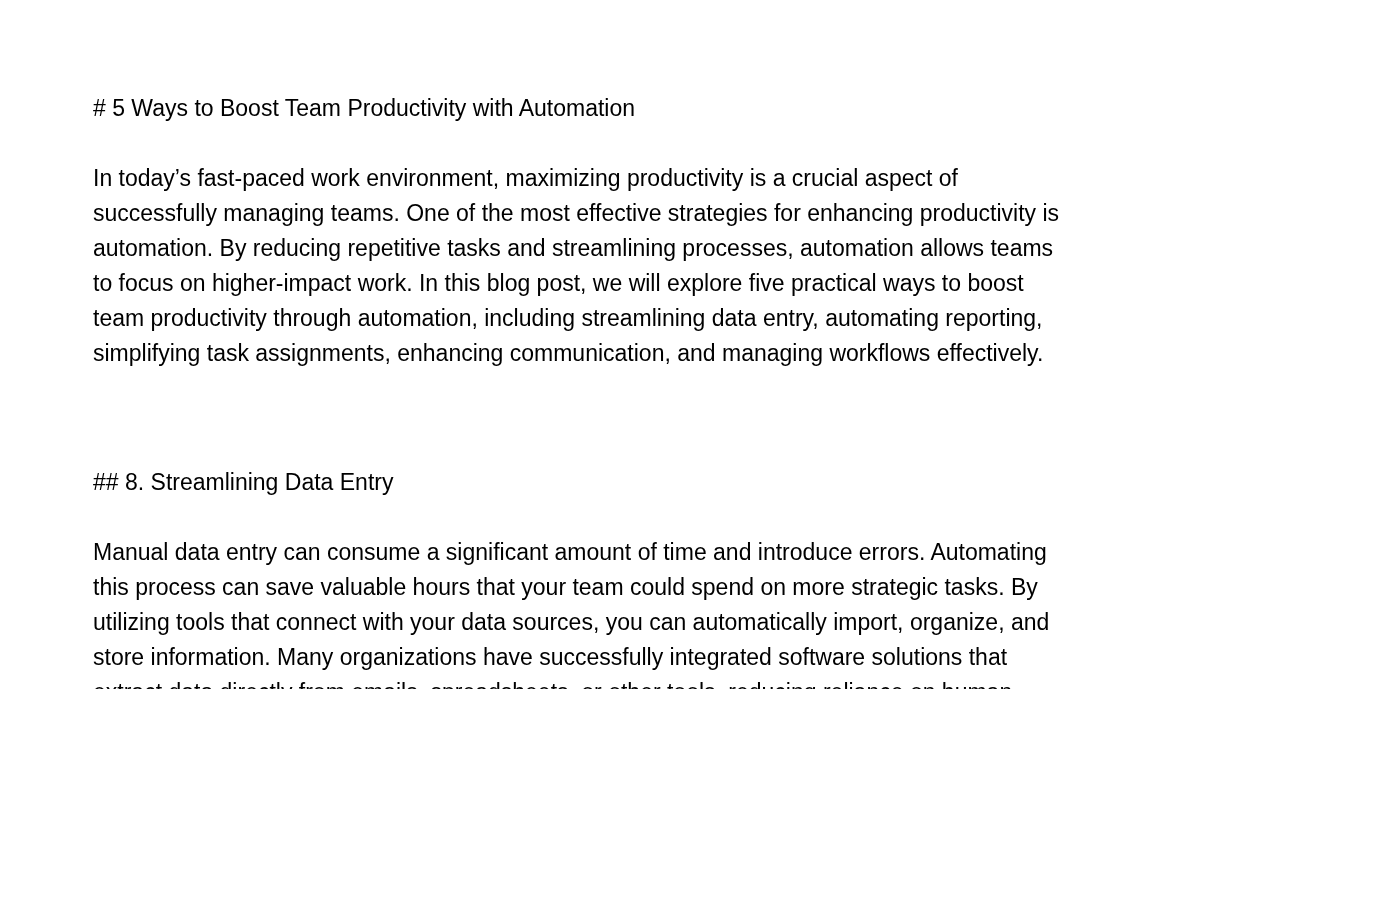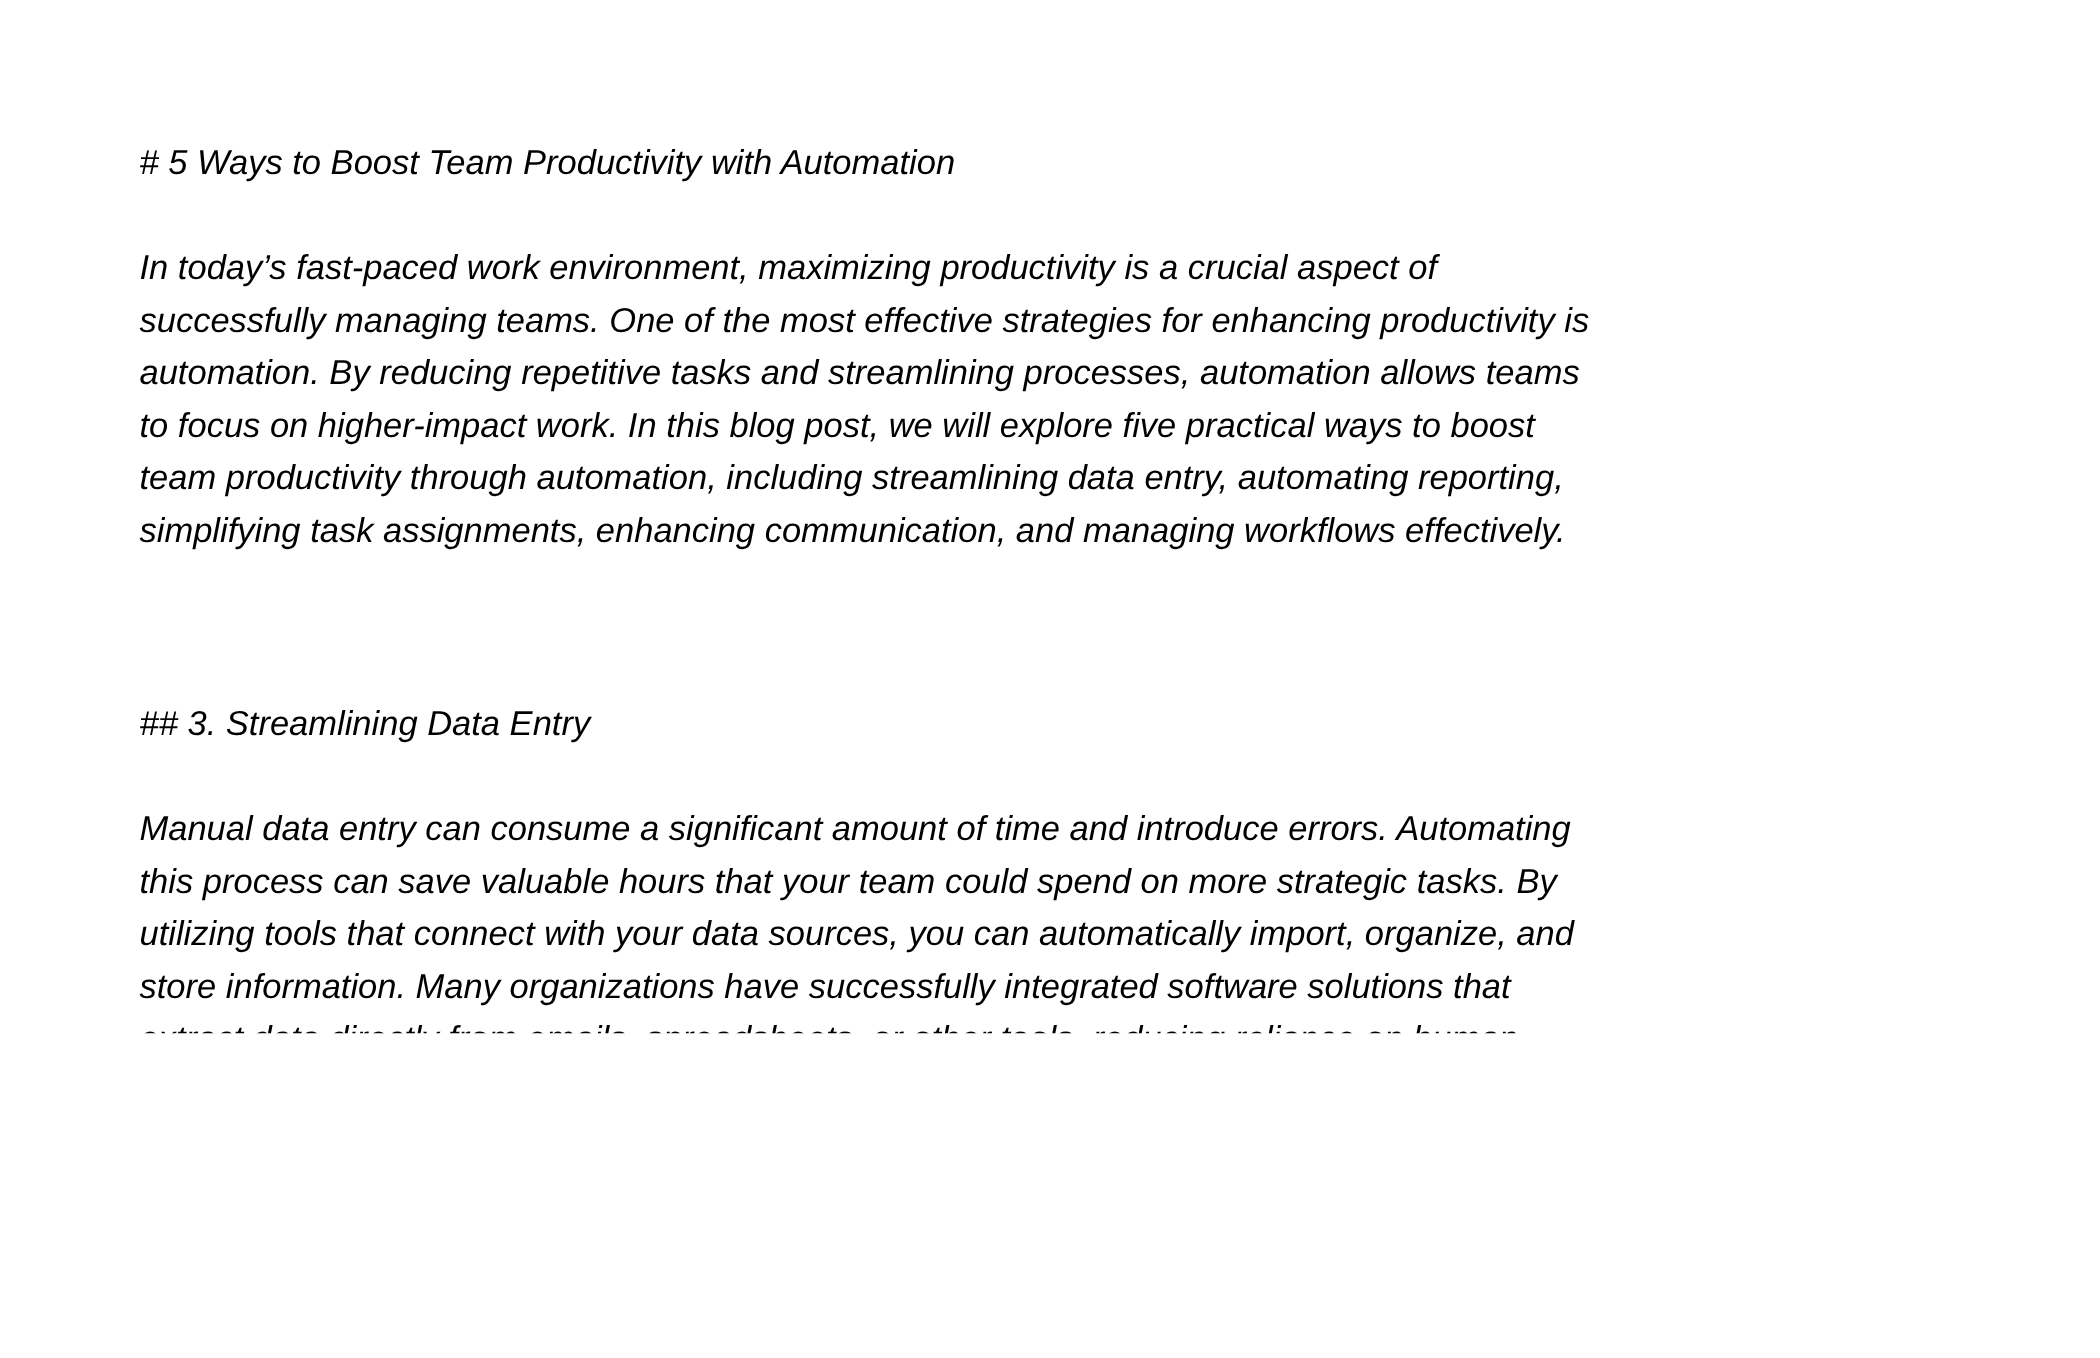--- a/index.html
+++ b/index.html
@@ -11,21 +11,20 @@
     width: 1400px;
     height: 689px;
     background: #ffffff;
     box-sizing: border-box;
     padding: 91px 95px 0 93px;
     overflow: hidden;
     font-family: "Liberation Sans", "DejaVu Sans", sans-serif;
     font-size: 23px;
     line-height: 35px;
     color: #000000;
-    font-style: italic;
     -webkit-font-smoothing: antialiased;
   }
   .txt-block {
     white-space: pre-line;
     margin: 0;
   }
   
   .gap-1 { margin-bottom: 35px; }
   .gap-2 { margin-bottom: 94px; }
 </style>
@@ -36,21 +35,21 @@
 
   <div class="txt-block gap-1"># 5 Ways to Boost Team Productivity with Automation</div>
 
   <div class="txt-block gap-2">In today’s fast-paced work environment, maximizing productivity is a crucial aspect of
 successfully managing teams. One of the most effective strategies for enhancing productivity is
 automation. By reducing repetitive tasks and streamlining processes, automation allows teams
 to focus on higher-impact work. In this blog post, we will explore five practical ways to boost
 team productivity through automation, including streamlining data entry, automating reporting,
 simplifying task assignments, enhancing communication, and managing workflows effectively.</div>
 
-  <div class="txt-block gap-1">## 3. Streamlining Data Entry</div>
+  <div class="txt-block gap-1">## 8. Streamlining Data Entry</div>
 
   <div class="txt-block gap-1">Manual data entry can consume a significant amount of time and introduce errors. Automating
 this process can save valuable hours that your team could spend on more strategic tasks. By
 utilizing tools that connect with your data sources, you can automatically import, organize, and
 store information. Many organizations have successfully integrated software solutions that
 extract data directly from emails, spreadsheets, or other tools, reducing reliance on human
 input. Moreover, automating data entry not only saves time but also enhances accuracy. By
 minimizing manual tasks, your team can reduce the likelihood of errors that often occur during
 human data processing. Implementing software equipped with machine learning capabilities can
 help refine the data capture process, leading to a cleaner, more organized database.</div>

